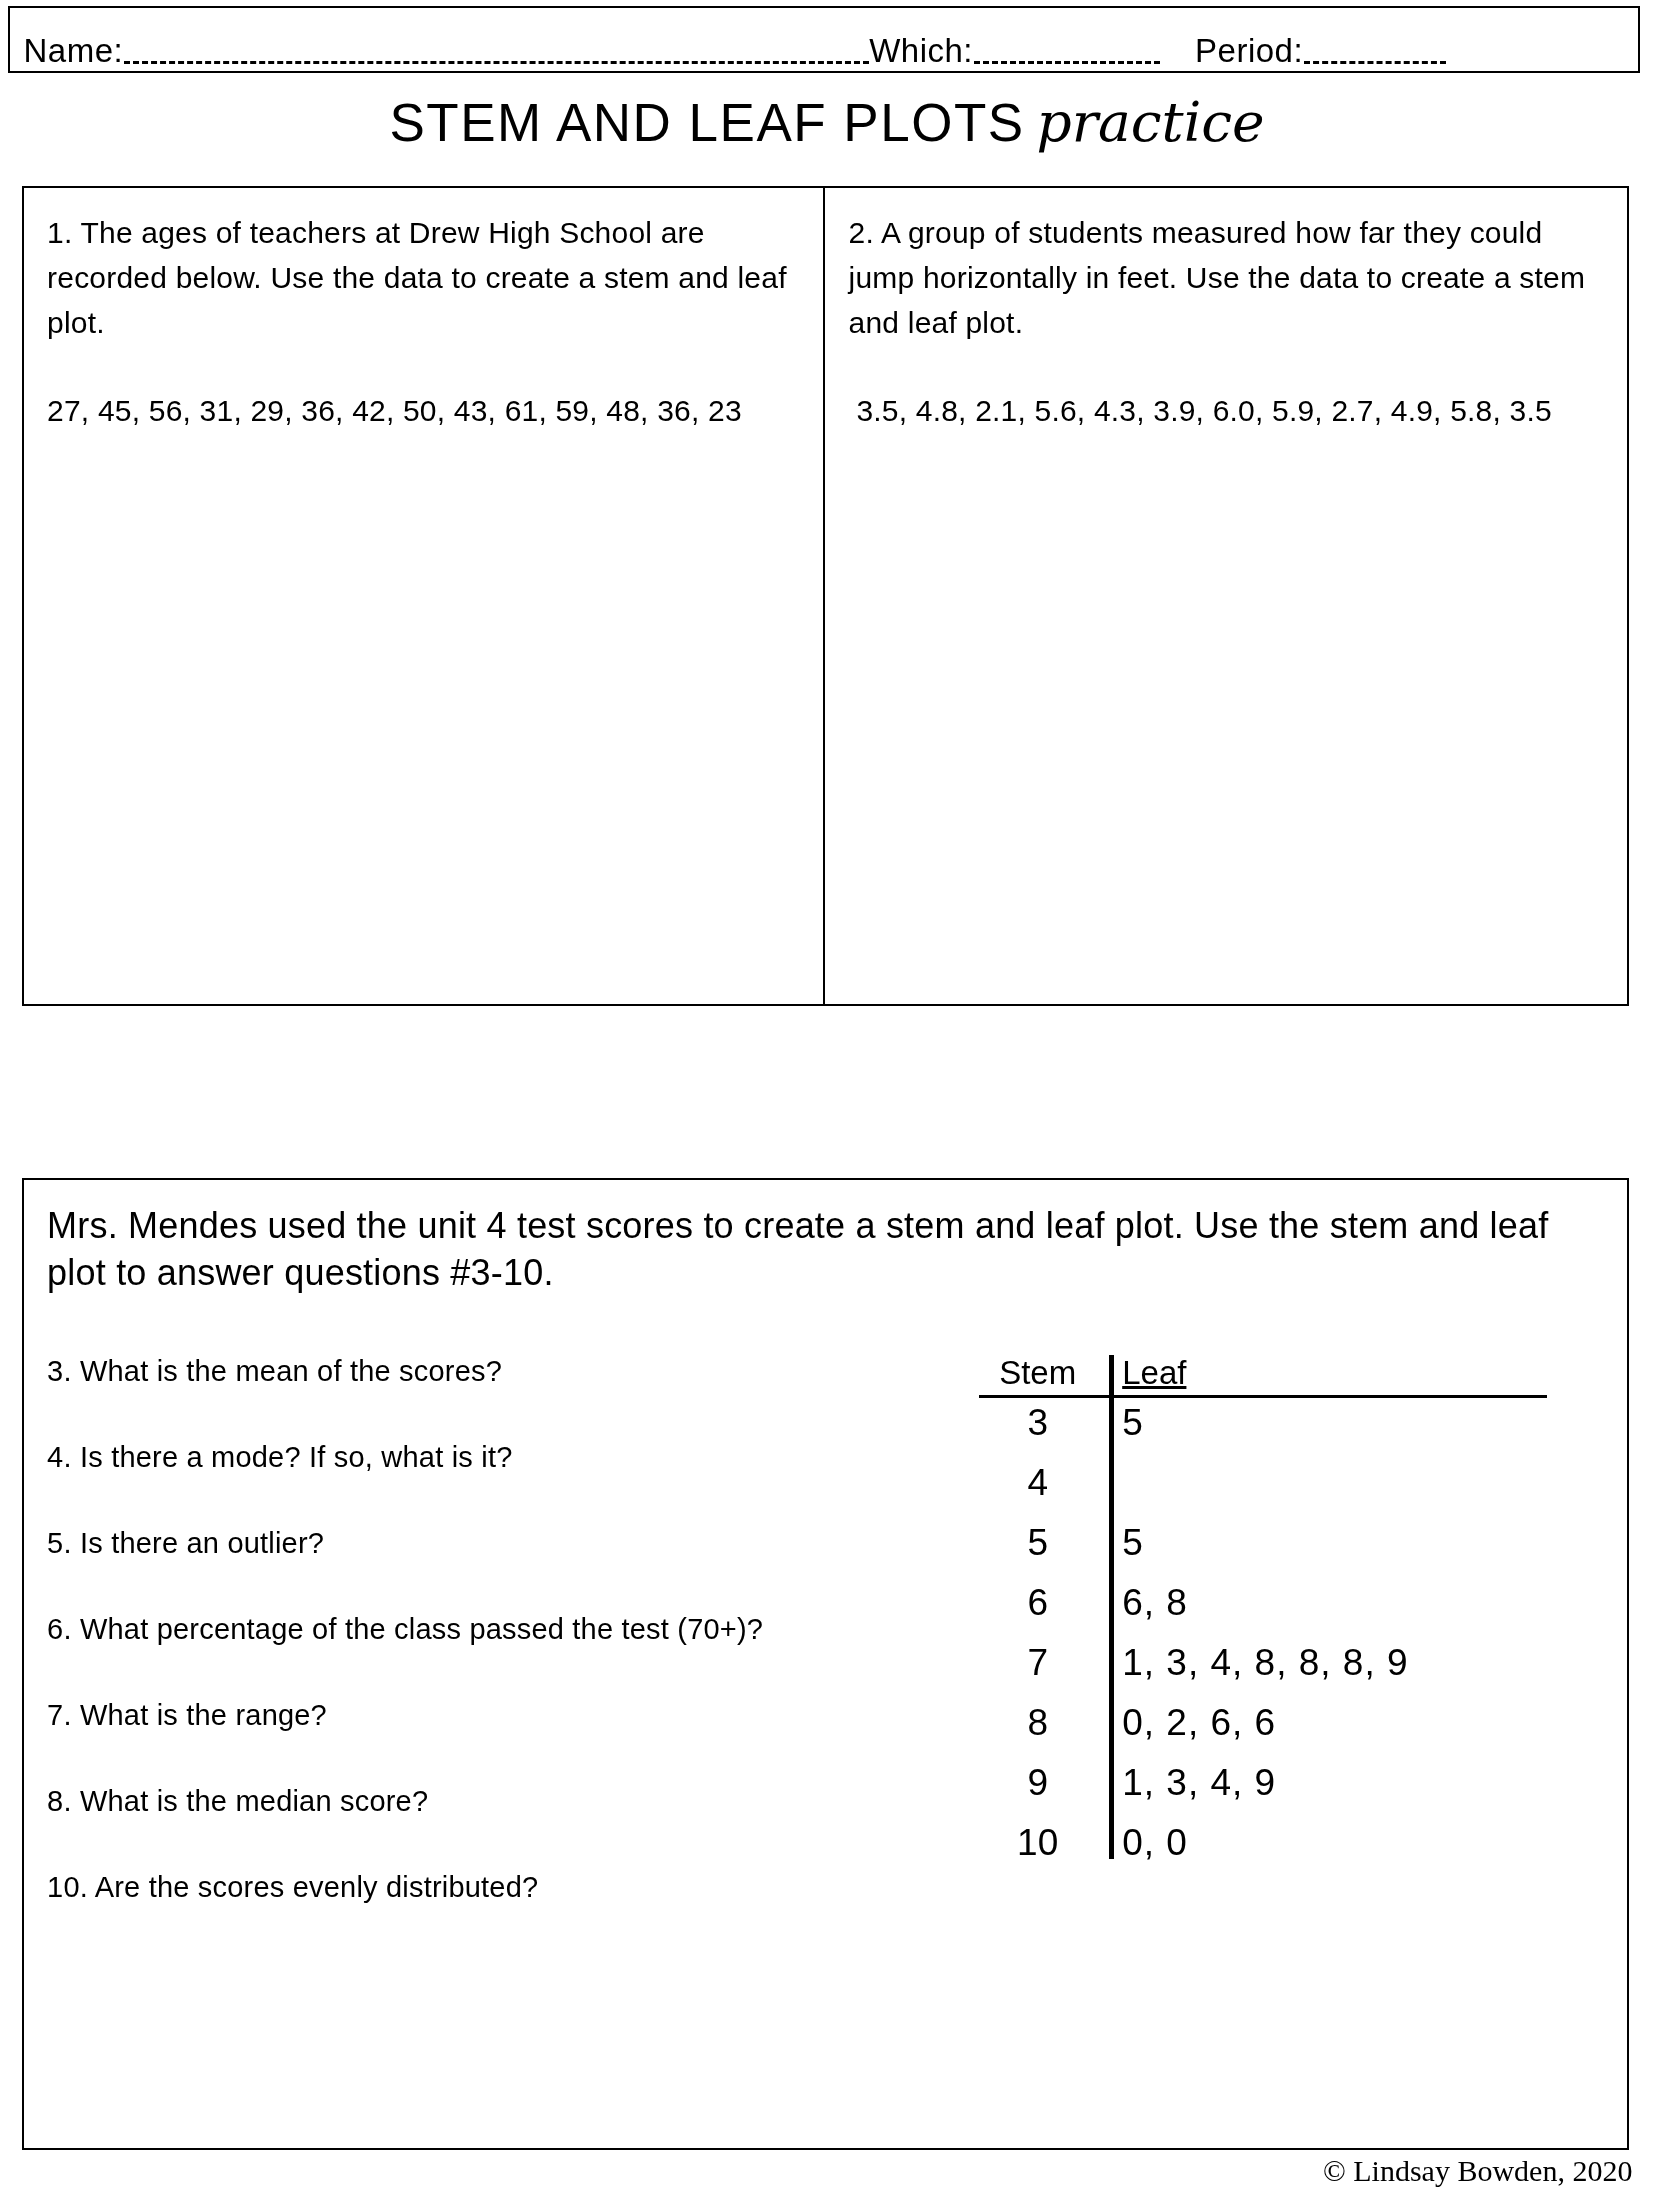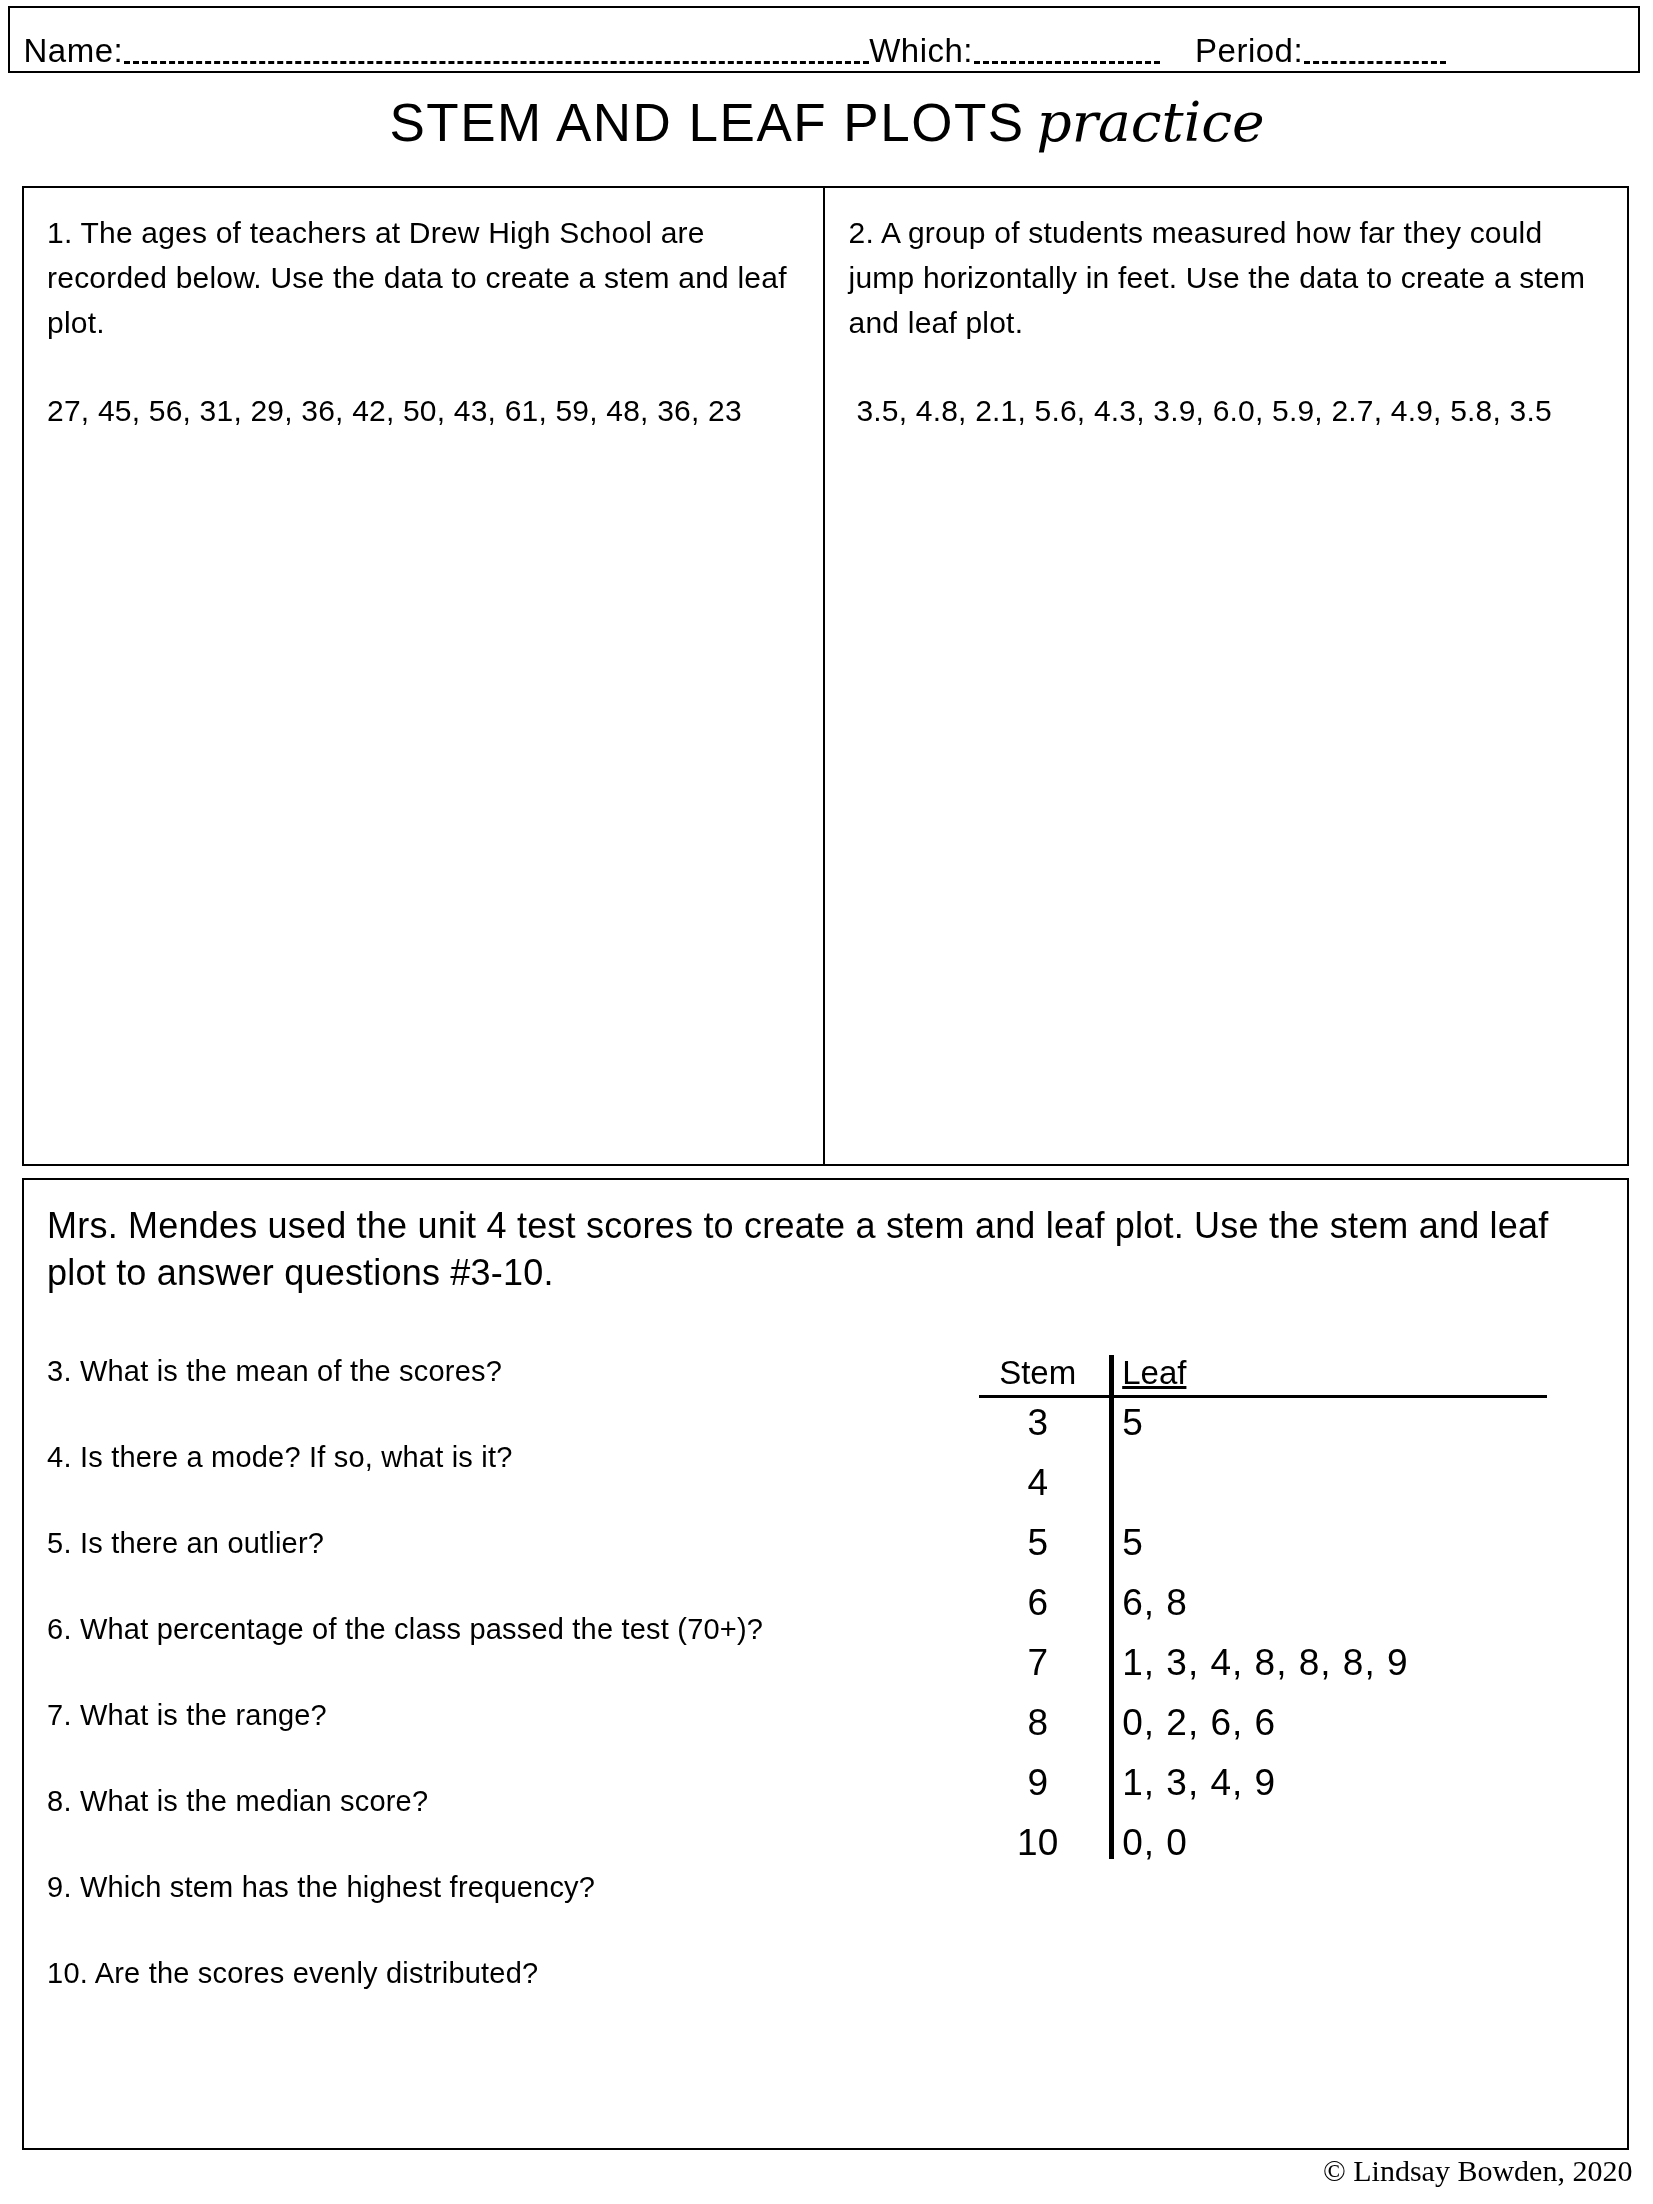--- a/index.html
+++ b/index.html
@@ -70,21 +70,21 @@
     margin-left: 11.8px;
     vertical-align: baseline;
   }
 
   
   .box-top {
     position: absolute;
     left: 21.6px;
     top: 186px;
     width: 1607px;
-    height: 980px;
+    height: 820px;
     border: 2.9px solid #000;
     box-sizing: border-box;
     display: flex;
   }
   .col {
     box-sizing: border-box;
     padding: 21.6px 21.6px 0 23.5px;
     flex: 1 1 50%;
   }
   .col-left {
@@ -241,21 +241,20 @@
 
   <div class="lower-grid">
 
     <div class="questions">
       <div class="qitem">3. What is the mean of the scores?</div>
       <div class="qitem">4. Is there a mode? If so, what is it?</div>
       <div class="qitem">5. Is there an outlier?</div>
       <div class="qitem">6. What percentage of the class passed the test (70+)?</div>
       <div class="qitem">7. What is the range?</div>
       <div class="qitem">8. What is the median score?</div>
-      <div class="qitem">9. Which stem has the highest frequency?</div>
       <div class="qitem">10. Are the scores evenly distributed?</div>
     </div>
 
     <div class="plot">
       <div class="plot-inner">
         <div class="vline"></div>
         <div class="plot-head">
           <span class="head-stem">Stem</span>
           <span class="head-leaf">Leaf</span>
         </div>

